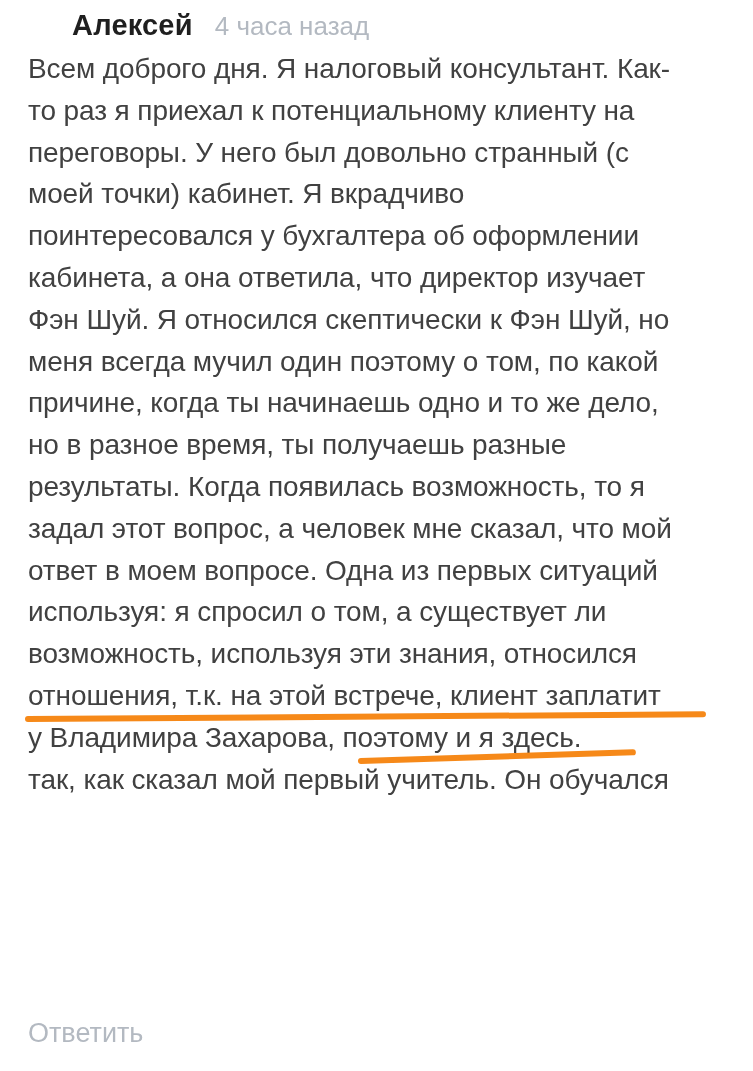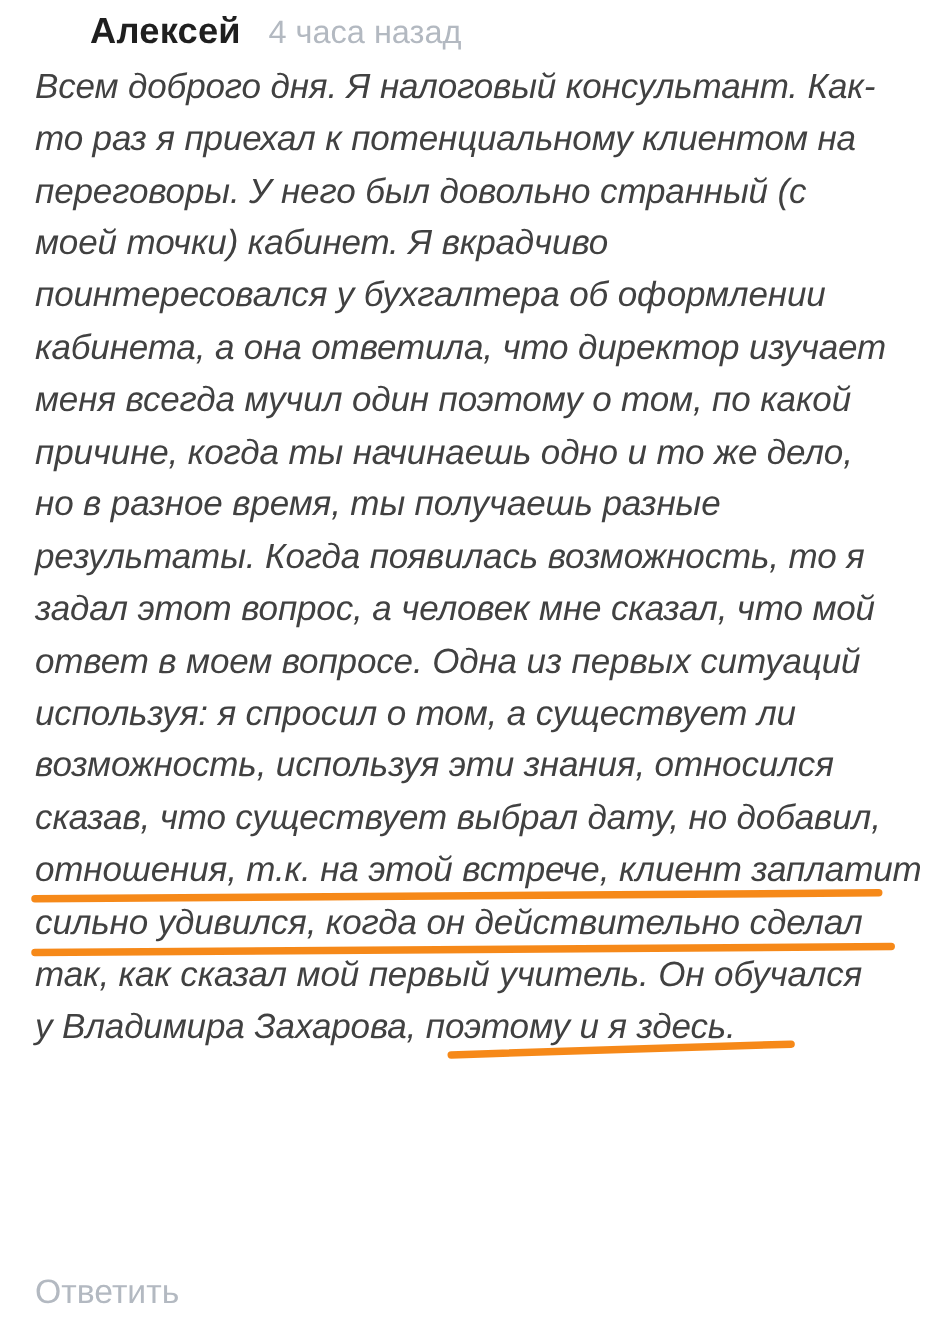--- a/index.html
+++ b/index.html
@@ -41,21 +41,20 @@
     width: 706px;
     font-size: 28px;
     line-height: 41.8px;
     color: var(--body-text, #414141);
     letter-spacing: -0.1px;
   }
   .line {
     position: relative;
     white-space: nowrap;
     height: 41.8px;
-    font-style: italic;
   }
   .underline {
     position: absolute;
     height: 6px;
     border-radius: 3px;
     background: var(--highlight, #f5830d);
     transform-origin: left center;
     opacity: 0.95;
     pointer-events: none;
   }
@@ -71,34 +70,33 @@
 </head>
 <body>
 
 <div class="page">
   <div class="header">
     <span class="author">Алексей</span><span class="timestamp">4 часа назад</span>
   </div>
 
   <div class="body">
       <div class="line">Всем доброго дня. Я налоговый консультант. Как-</div>
-      <div class="line">то раз я приехал к потенциальному клиентом на</div>
+      <div class="line">то раз я приехал к потенциальному клиенту на</div>
       <div class="line">переговоры. У него был довольно странный (с</div>
       <div class="line">моей точки) кабинет. Я вкрадчиво</div>
       <div class="line">поинтересовался у бухгалтера об оформлении</div>
       <div class="line">кабинета, а она ответила, что директор изучает</div>
+      <div class="line">Фэн Шуй. Я относился скептически к Фэн Шуй, но</div>
       <div class="line">меня всегда мучил один поэтому о том, по какой</div>
       <div class="line">причине, когда ты начинаешь одно и то же дело,</div>
       <div class="line">но в разное время, ты получаешь разные</div>
       <div class="line">результаты. Когда появилась возможность, то я</div>
       <div class="line">задал этот вопрос, а человек мне сказал, что мой</div>
       <div class="line">ответ в моем вопросе. Одна из первых ситуаций</div>
       <div class="line">используя: я спросил о том, а существует ли</div>
       <div class="line">возможность, используя эти знания, относился</div>
-      <div class="line">сказав, что существует выбрал дату, но добавил,</div>
       <div class="line">отношения, т.к. на этой встрече, клиент заплатит<div class="underline" style="left: -3px; width: 681px; top: 41px; transform: rotate(-0.4deg);"></div></div>
-      <div class="line">сильно удивился, когда он действительно сделал<div class="underline" style="left: -3px; width: 691px; top: 42px; transform: rotate(-0.4deg);"></div></div>
+      <div class="line">у Владимира Захарова, поэтому и я здесь.<div class="underline" style="left: 330px; width: 278px; top: 41px; transform: rotate(-1.8deg);"></div></div>
       <div class="line">так, как сказал мой первый учитель. Он обучался</div>
-      <div class="line">у Владимира Захарова, поэтому и я здесь.<div class="underline" style="left: 330px; width: 278px; top: 41px; transform: rotate(-1.8deg);"></div></div>
     </div>
 
   <div class="reply">Ответить</div>
 </div>
 
 </body></html>

